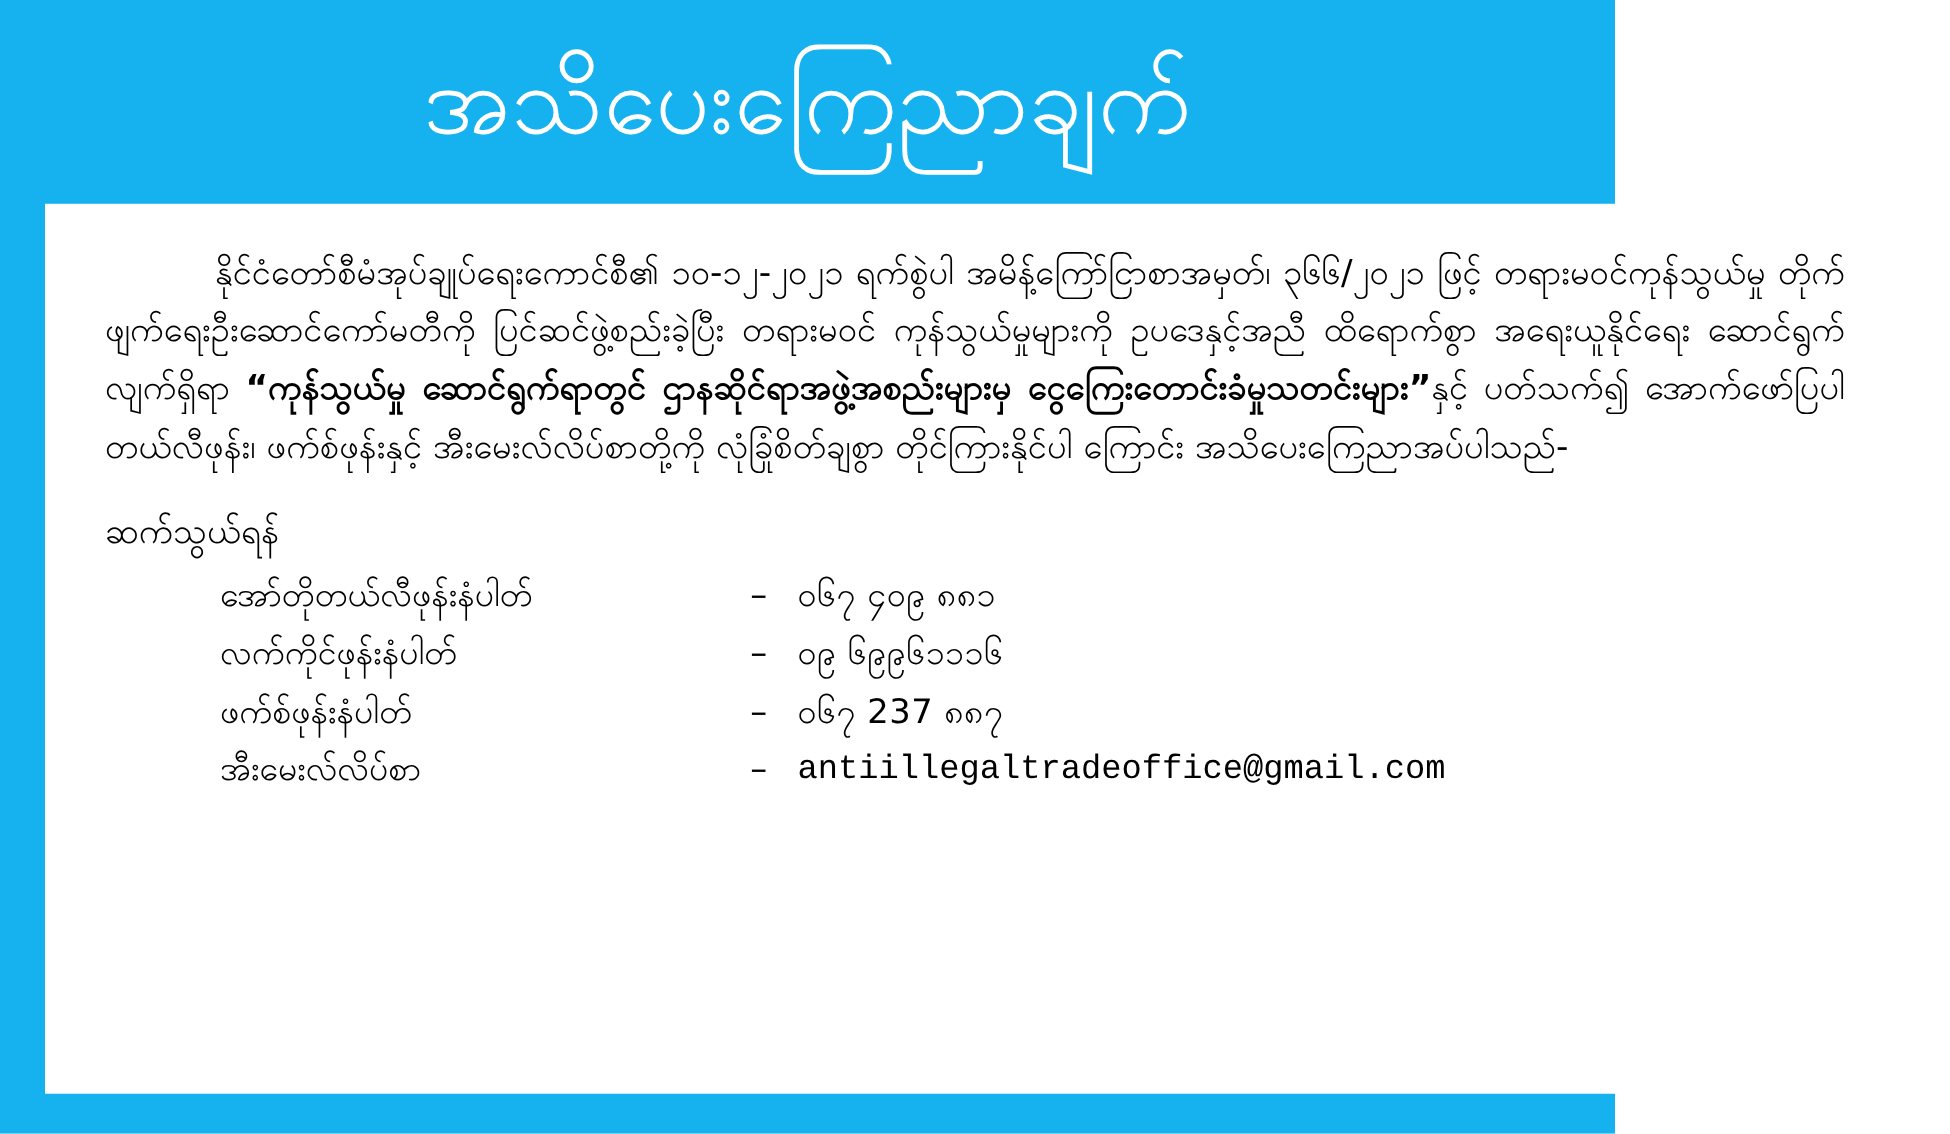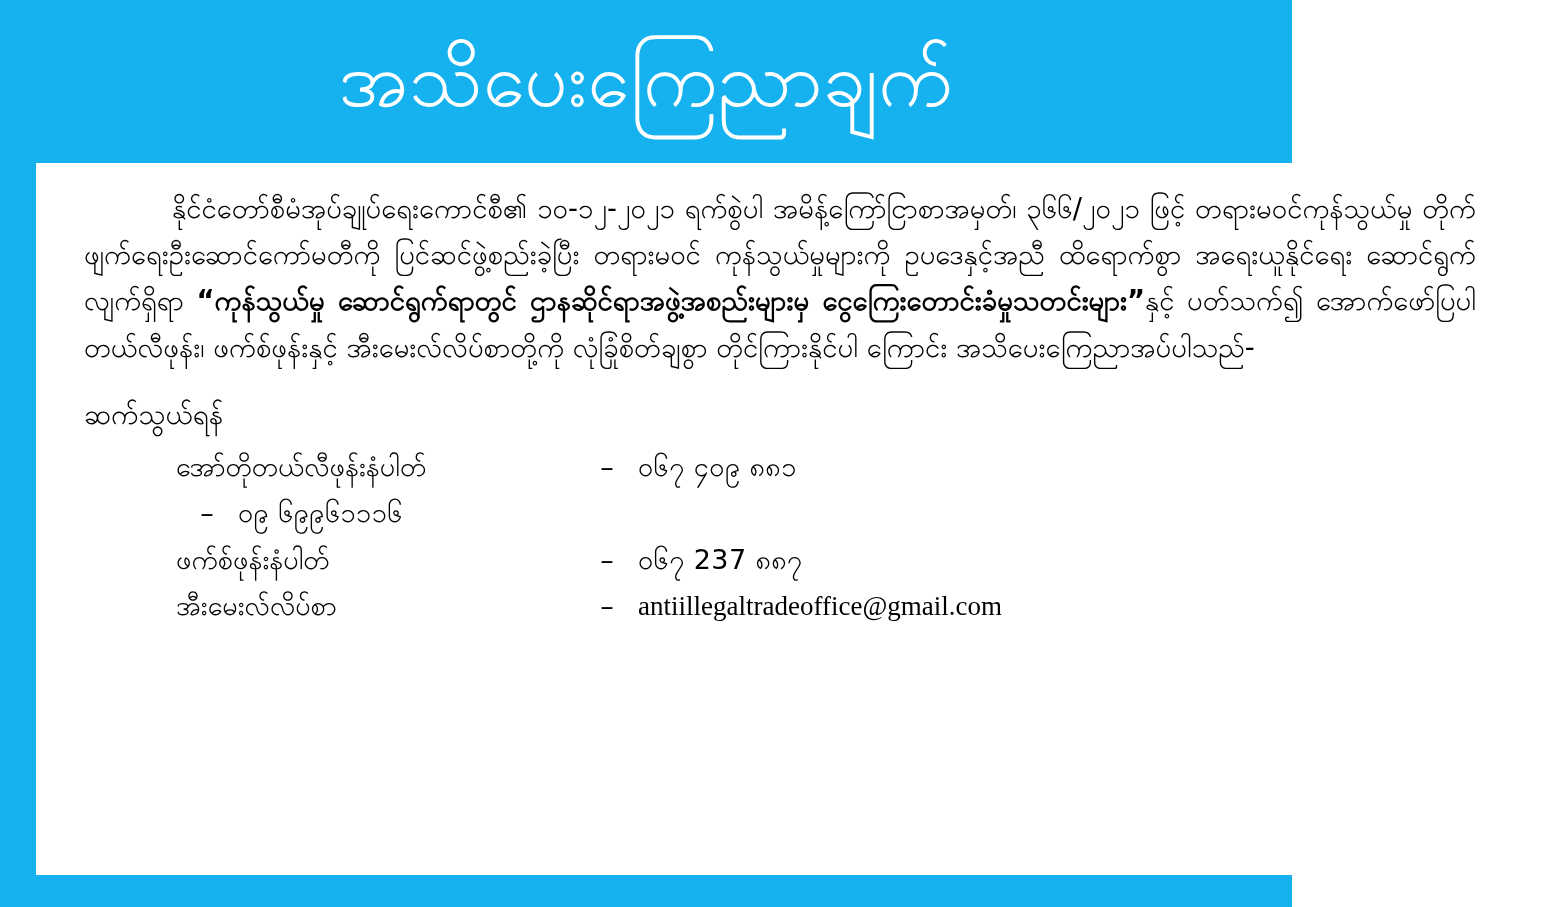--- a/index.html
+++ b/index.html
@@ -37,21 +37,21 @@
     white-space: nowrap;
   }
   .body-card {
     position: absolute;
     left: 36px;
     top: 163px;
     width: 1488px;
     height: 712px;
     background: #ffffff;
     box-sizing: border-box;
-    padding: 22px 48px 10px 48px;
+    padding: 32px 48px 10px 48px;
     overflow: hidden;
   }
   .para {
     color: #000000;
     font-size: 27.5px;
     line-height: 1.68;
     text-align: justify;
     text-justify: inter-word;
     text-indent: 88px;
     margin: 0;
@@ -83,21 +83,21 @@
   .contact-dash {
     width: 62px;
     flex: 0 0 62px;
     text-align: center;
   }
   .contact-value {
     flex: 1 1 auto;
     letter-spacing: 0.4px;
   }
   .contact-value.email {
-    font-family: Liberation Serif, serif;
+    font-family: Liberation Mono, monospace;
     letter-spacing: 0;
   }
 </style>
 </head>
 <body>
 
 <div class="poster">
 
   <div class="header-band">
     <div class="header-title">အသိပေးကြေညာချက်</div>
@@ -111,20 +111,21 @@
 
     <div class="contact-list">
 
       <div class="contact-row">
         <span class="contact-label">အော်တိုတယ်လီဖုန်းနံပါတ်</span>
         <span class="contact-dash">–</span>
         <span class="contact-value">၀၆၇ ၄၀၉ ၈၈၁</span>
       </div>
 
       <div class="contact-row">
+        <span class="contact-label">လက်ကိုင်ဖုန်းနံပါတ်</span>
         <span class="contact-dash">–</span>
         <span class="contact-value">၀၉ ၆၉၉၆၁၁၁၆</span>
       </div>
 
       <div class="contact-row">
         <span class="contact-label">ဖက်စ်ဖုန်းနံပါတ်</span>
         <span class="contact-dash">–</span>
         <span class="contact-value">၀၆၇ 237 ၈၈၇</span>
       </div>
 

